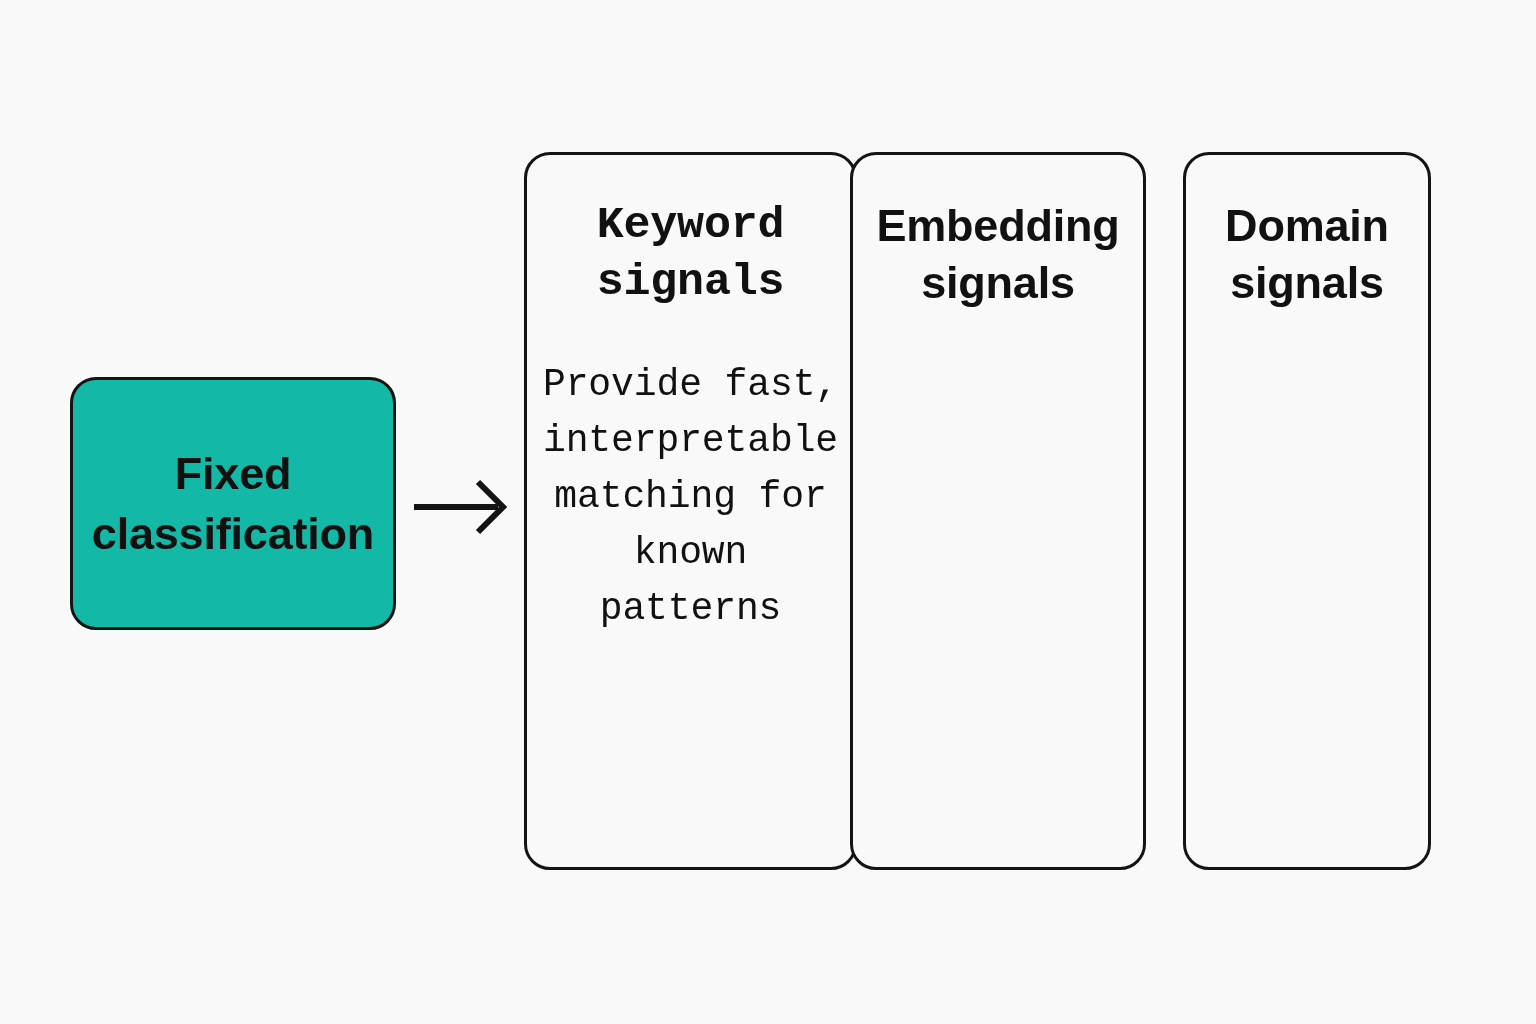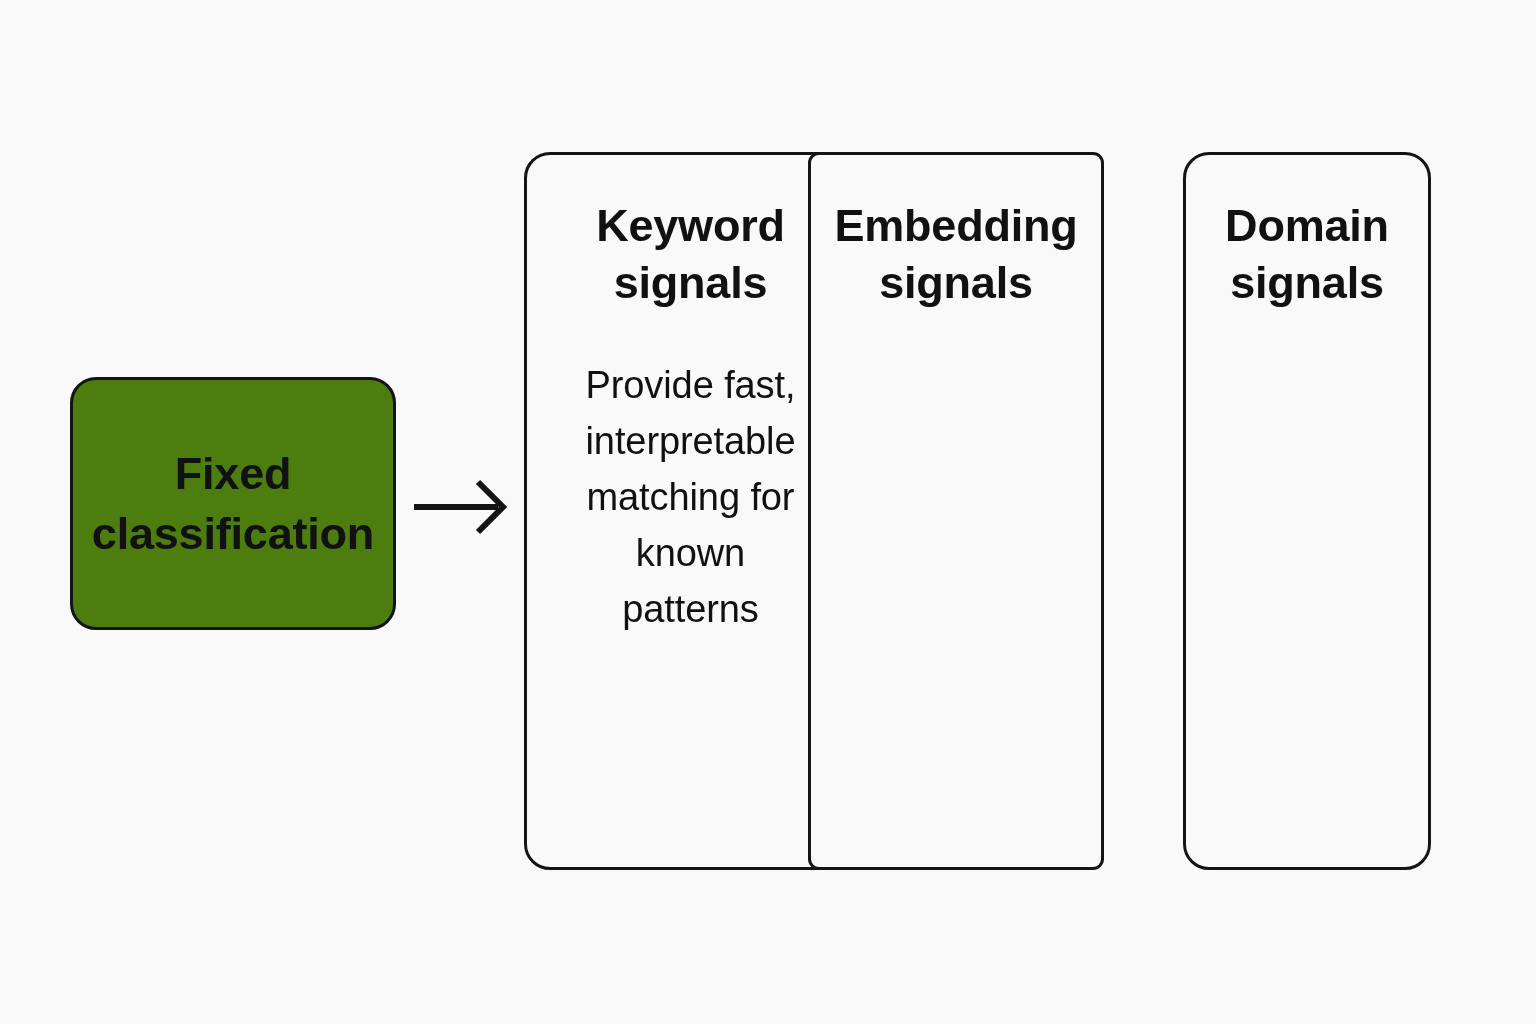--- a/index.html
+++ b/index.html
@@ -25,21 +25,21 @@
   
   .source-box {
     position: absolute;
     left: 70px;
     top: 377px;
     width: 326px;
     height: 253px;
     box-sizing: border-box;
     border: 3.5px solid #141414;
     border-radius: 26px;
-    background: #4d7c0f;
+    background: #14b8a6;
     display: flex;
     align-items: center;
     justify-content: center;
     padding: 0 14px;
   }
   .source-title {
     font-size: 45px;
     font-weight: bold;
     line-height: 60px;
     text-align: center;
@@ -63,22 +63,22 @@
     height: 718px;
     box-sizing: border-box;
     border: 3.5px solid #141414;
     border-radius: 26px;
     background: #f9f9fa;
     display: flex;
     flex-direction: column;
     align-items: center;
     padding: 42px 16px 0 16px;
   }
-  .card-1 { left: 524px; width: 333px; }
-  .card-2 { left: 808px; width: 296px; border-radius: 11px; }
+  .card-1 { left: 524px; width: 333px; font-family: Liberation Mono, monospace; }
+  .card-2 { left: 850px; width: 296px; }
   .card-3 { left: 1183px; width: 248px; }
 
   .card-title {
     font-size: 45px;
     font-weight: bold;
     line-height: 57px;
     text-align: center;
     letter-spacing: -0.2px;
     white-space: pre-line;
   }

